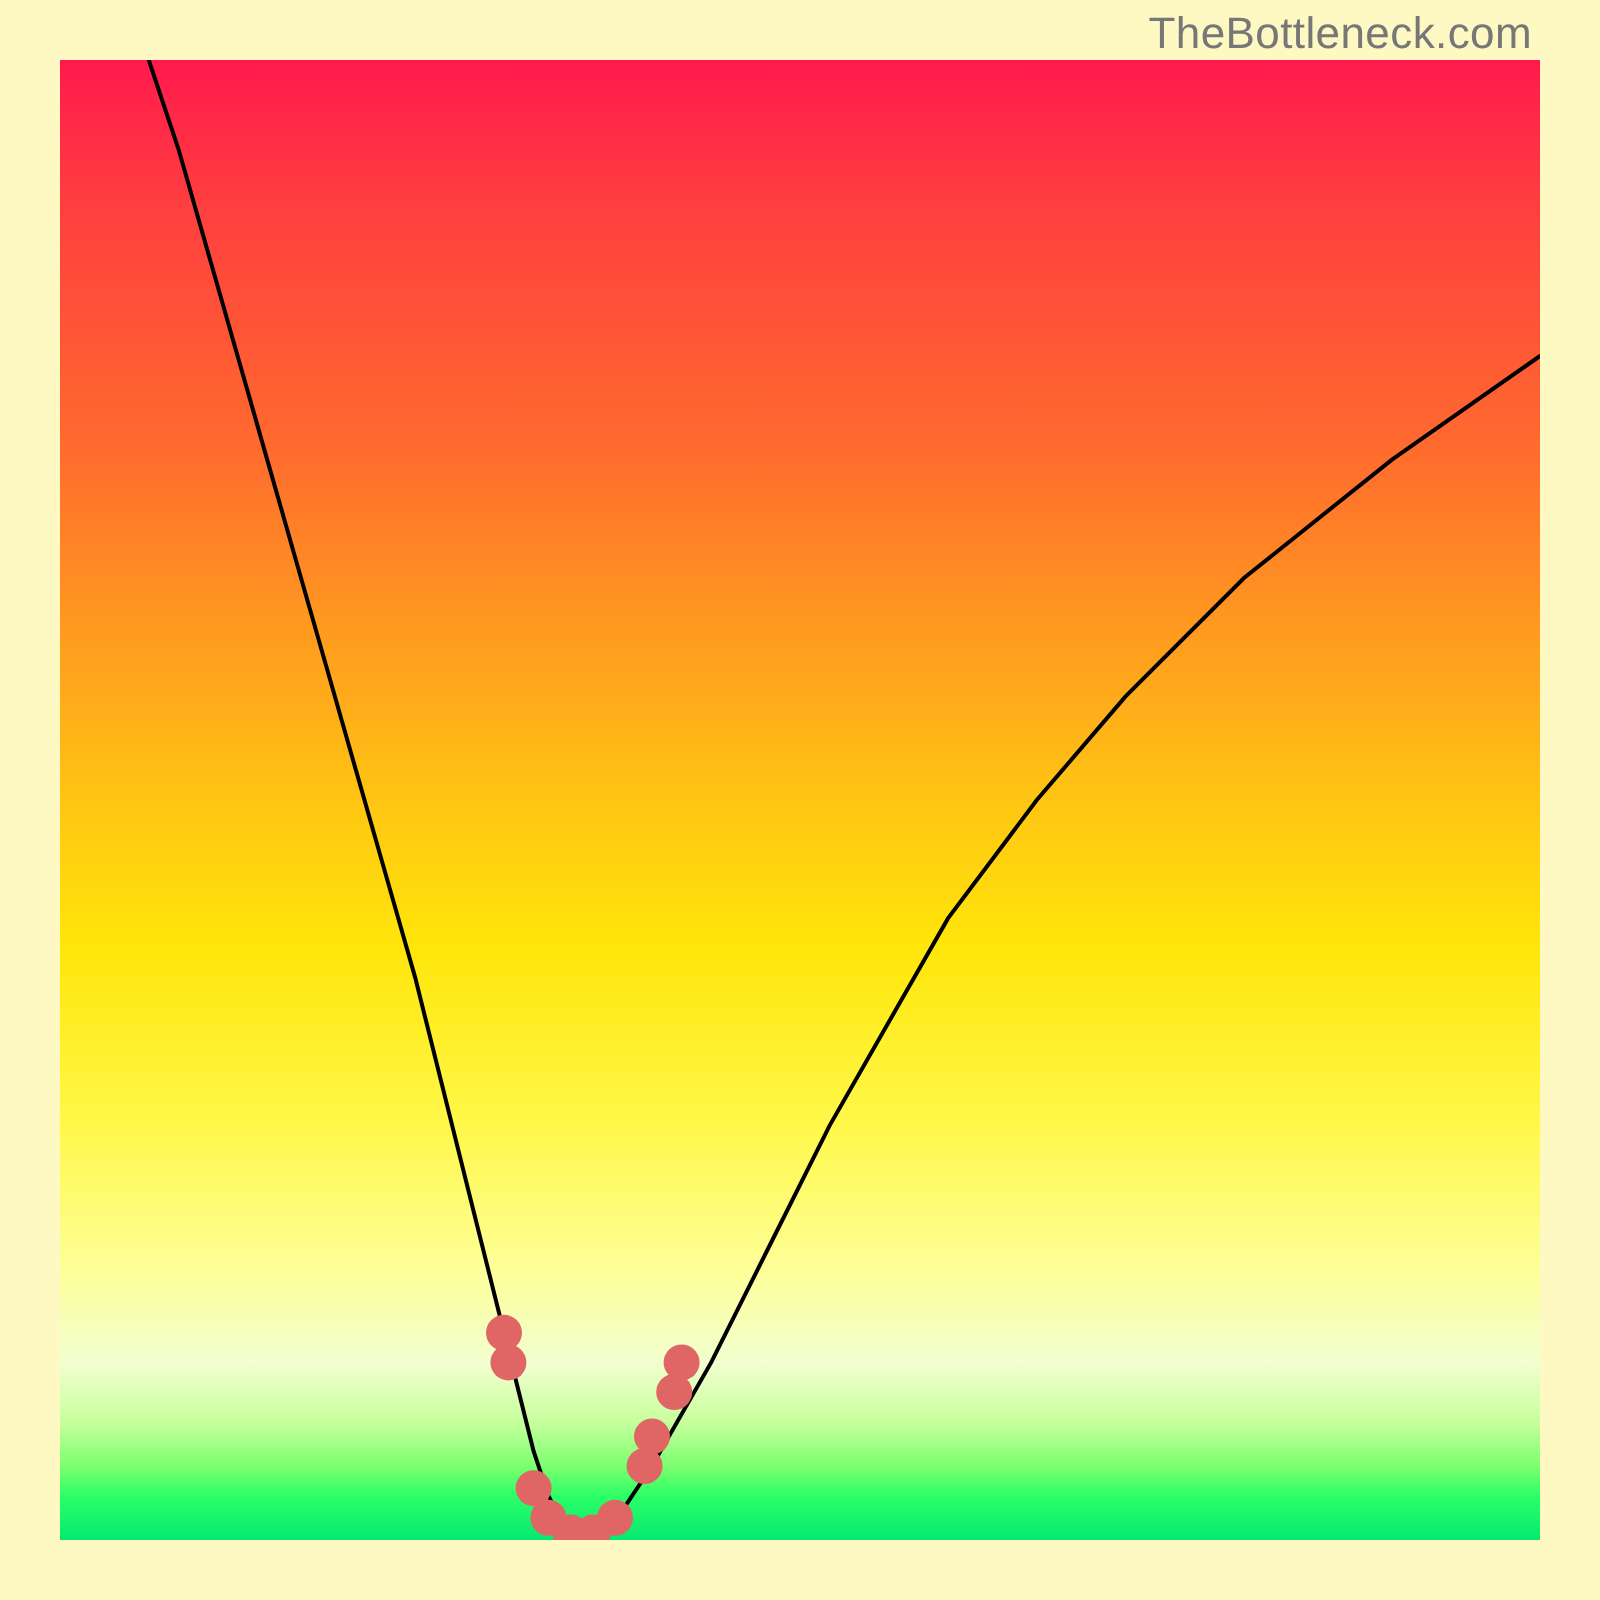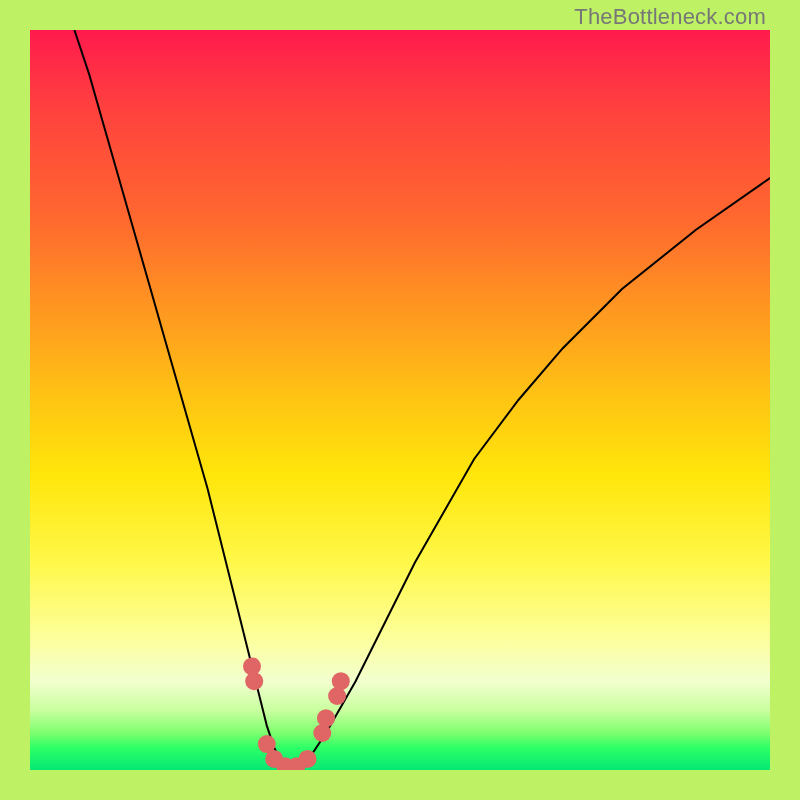--- a/index.html
+++ b/index.html
@@ -8,21 +8,21 @@
     width: 800px;
     height: 800px;
     background: #000;
     overflow: hidden;
     font-family: Arial, Helvetica, sans-serif;
   }
   .frame {
     position: relative;
     width: 800px;
     height: 800px;
-    background: #bef264;
+    background: #fef9c3;
   }
   .plot-area {
     position: absolute;
     left: 30px;
     top: 30px;
     width: 740px;
     height: 740px;
     
     background: linear-gradient(
       to bottom,

